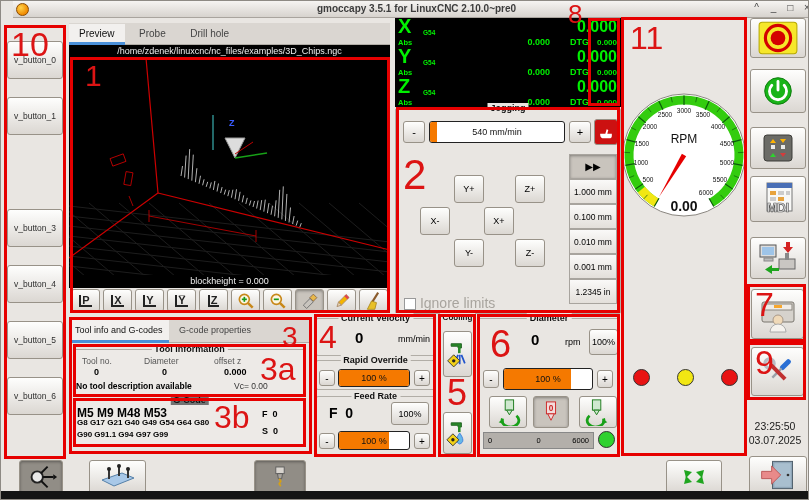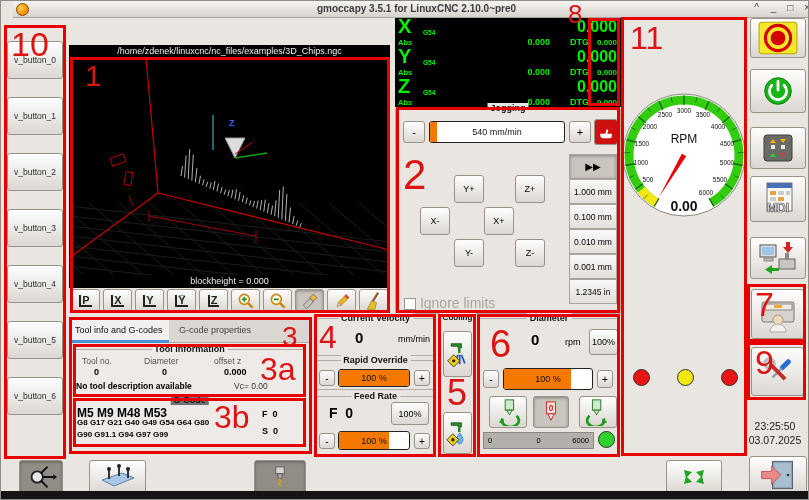--- a/index.html
+++ b/index.html
@@ -66,26 +66,30 @@
     <span class="winctl">
       <span>^</span>
       <span>_</span>
       <span>□</span>
       <span>×</span>
     </span>
   </div>
 
   <div class="btn vbtn" style="left:6px;top:40px;width:56px;height:38px">v_button_0</div>
   <div class="btn vbtn" style="left:6px;top:96px;width:56px;height:38px">v_button_1</div>
-  <div class="btn vbtn" style="left:6px;top:152px;width:56px;height:38px">v_button_2</div>
   <div class="btn vbtn" style="left:6px;top:208px;width:56px;height:38px">v_button_3</div>
   <div class="btn vbtn" style="left:6px;top:264px;width:56px;height:38px">v_button_4</div>
   <div class="btn vbtn" style="left:6px;top:320px;width:56px;height:38px">v_button_5</div>
   <div class="btn vbtn" style="left:6px;top:376px;width:56px;height:38px">v_button_6</div>
 
+  <div class="tabbar" style="left:68px;top:22px;width:321px;height:22px">
+    <span class="tab active">Preview</span>
+    <span class="tab">Probe</span>
+    <span class="tab">Drill hole</span>
+  </div>
   <div class="filebar">/home/zdenek/linuxcnc/nc_files/examples/3D_Chips.ngc</div>
 
   <div class="abs" style="left:68px;top:57px;width:321px;height:230px;background:#000">
     <svg width="321" height="230" viewBox="0 0 321 230">
       <g id="pgrid">
           <line x1="0" y1="148" x2="321" y2="184" stroke="#1d1d1d"></line>
           <line x1="0" y1="158" x2="321" y2="194" stroke="#1d1d1d"></line>
           <line x1="0" y1="168" x2="321" y2="204" stroke="#1d1d1d"></line>
           <line x1="0" y1="178" x2="321" y2="214" stroke="#1d1d1d"></line>
           <line x1="0" y1="188" x2="321" y2="224" stroke="#1d1d1d"></line>

